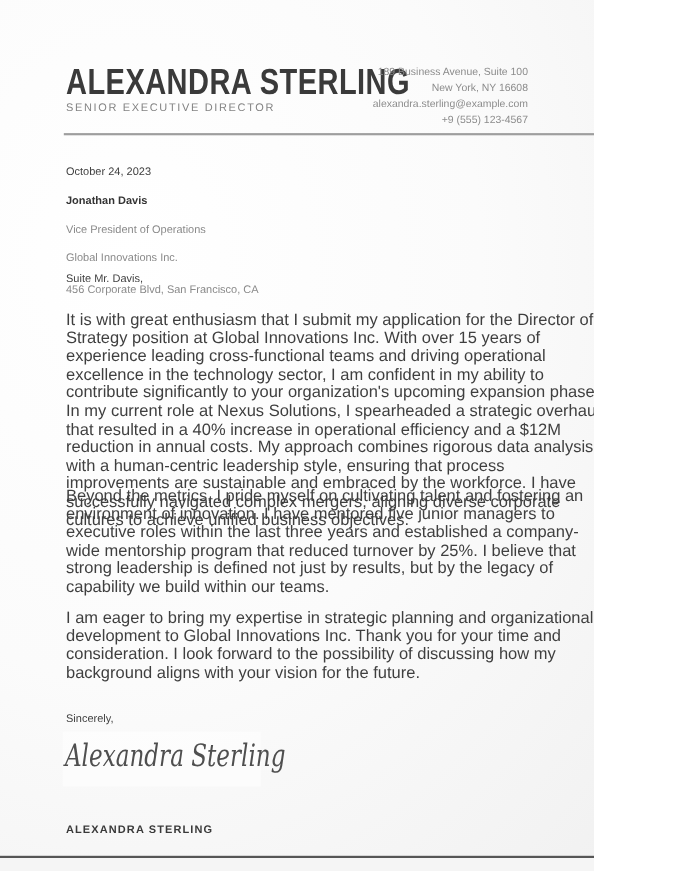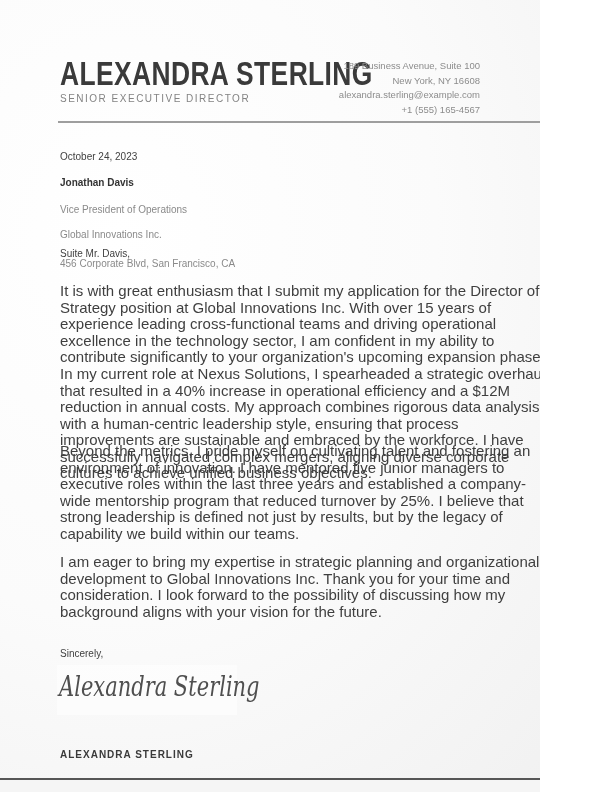--- a/index.html
+++ b/index.html
@@ -92,21 +92,21 @@
 
 <div class="page">
 
   <div class="abs name-heading">ALEXANDRA STERLING</div>
   <div class="abs name-subtitle">SENIOR EXECUTIVE DIRECTOR</div>
 
   <div class="abs contact-block">
     <div>189 Business Avenue, Suite 100</div>
     <div>New York, NY 16608</div>
     <div>alexandra.sterling@example.com</div>
-    <div>+1 (555) 165-4567</div>
+    <div>+9 (555) 123-4567</div>
   </div>
 
   <div class="abs header-divider"></div>
 
   <div class="abs txt date-line">October 24, 2023</div>
   <div class="abs txt bold recipient-name">Jonathan Davis</div>
   <div class="abs txt muted recipient-title">Vice President of Operations</div>
   <div class="abs txt muted recipient-company">Global Innovations Inc.</div>
   <div class="abs txt muted recipient-address">456 Corporate Blvd, San Francisco, CA</div>
   <div class="abs txt salutation">Suite Mr. Davis,</div>

